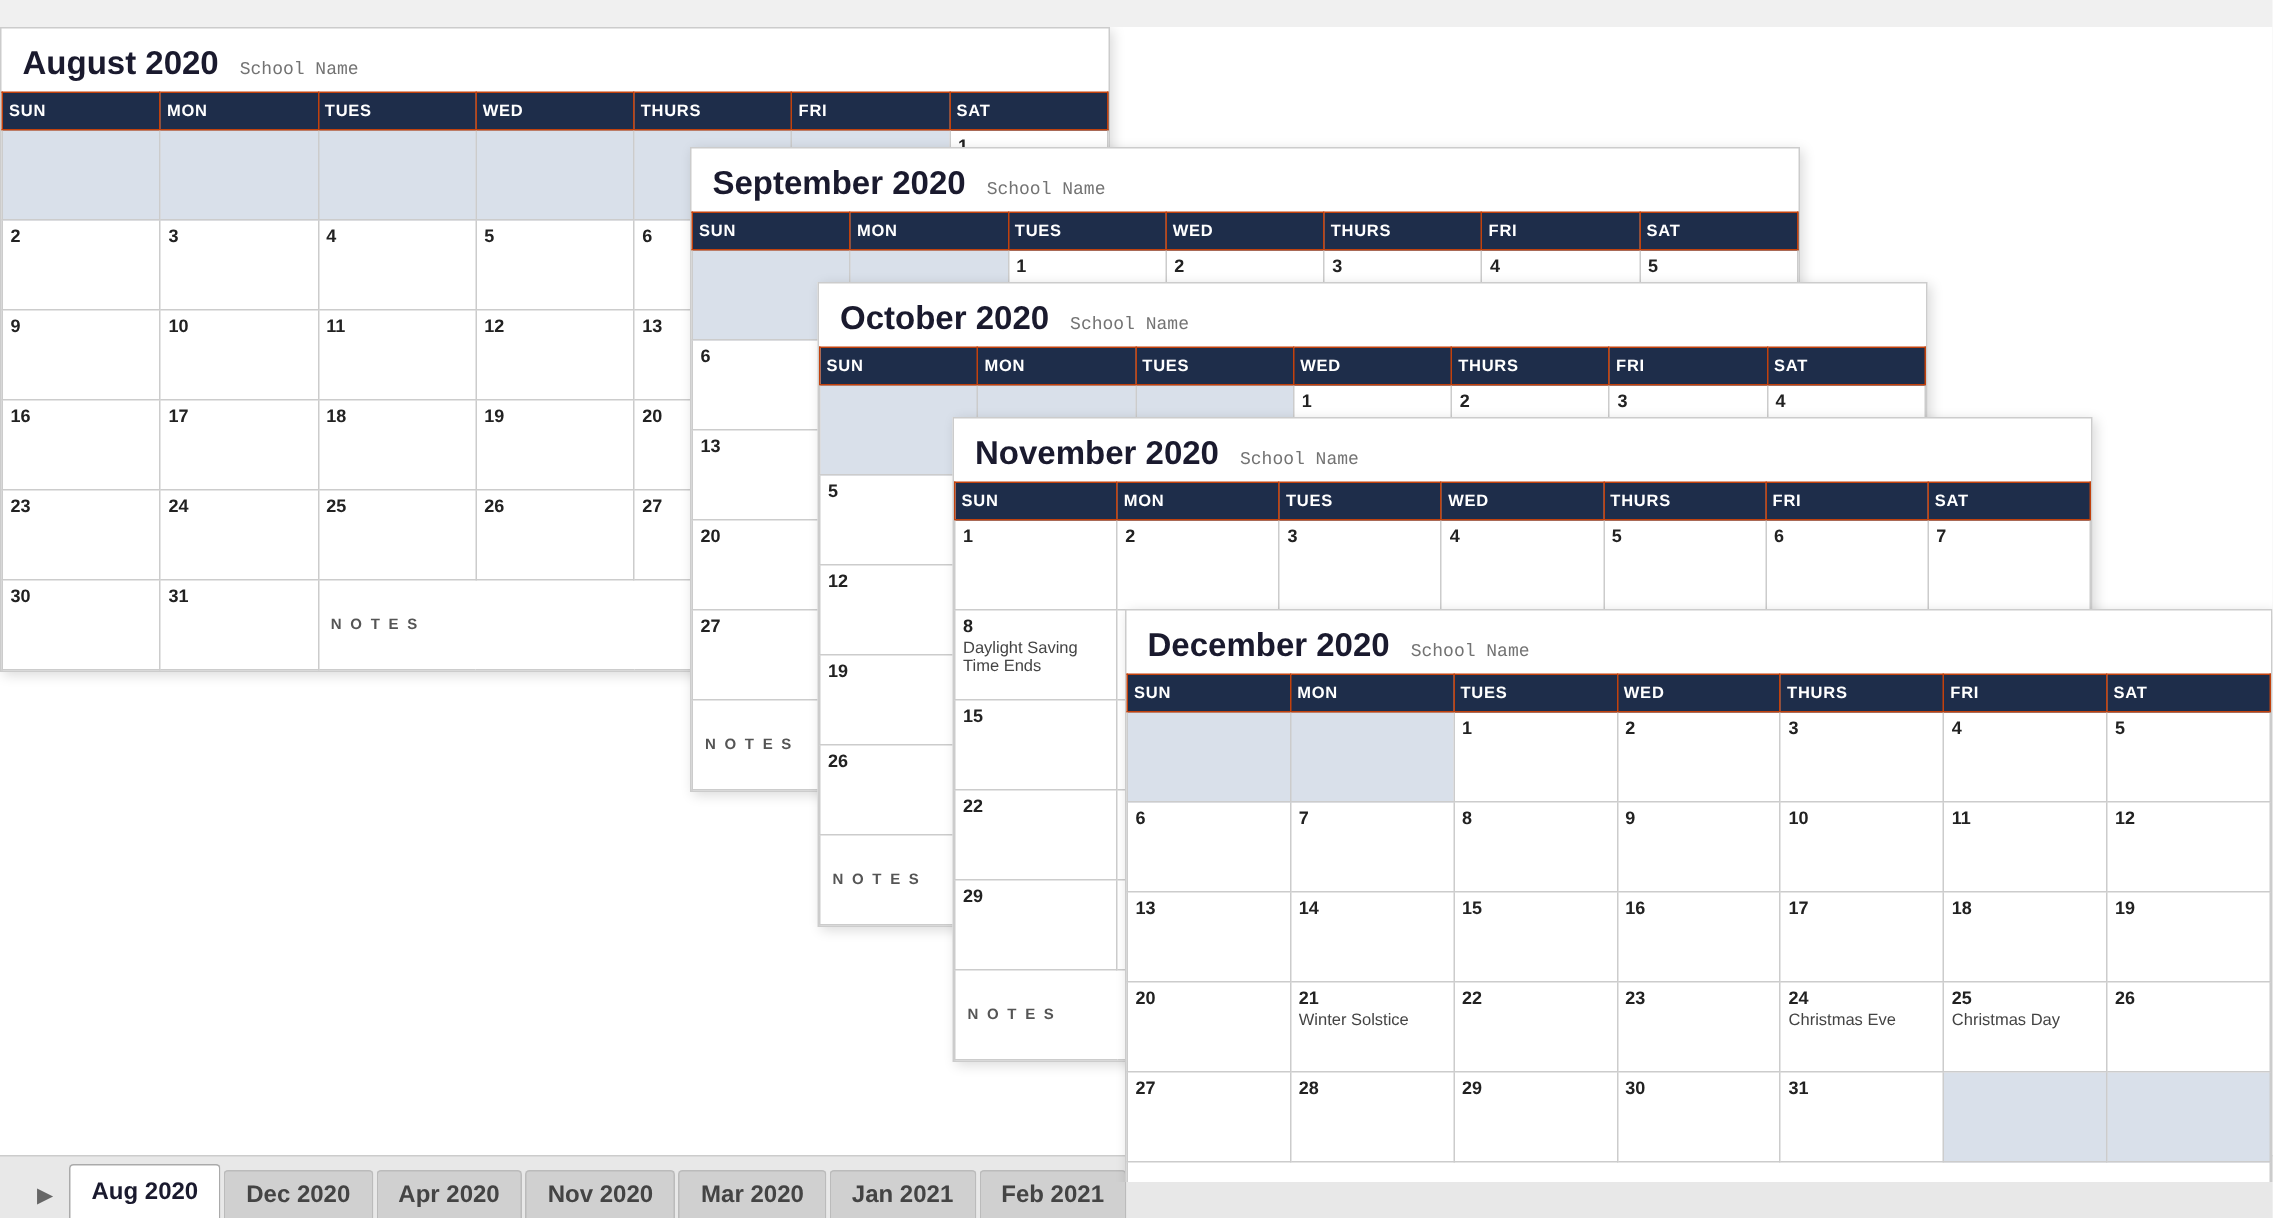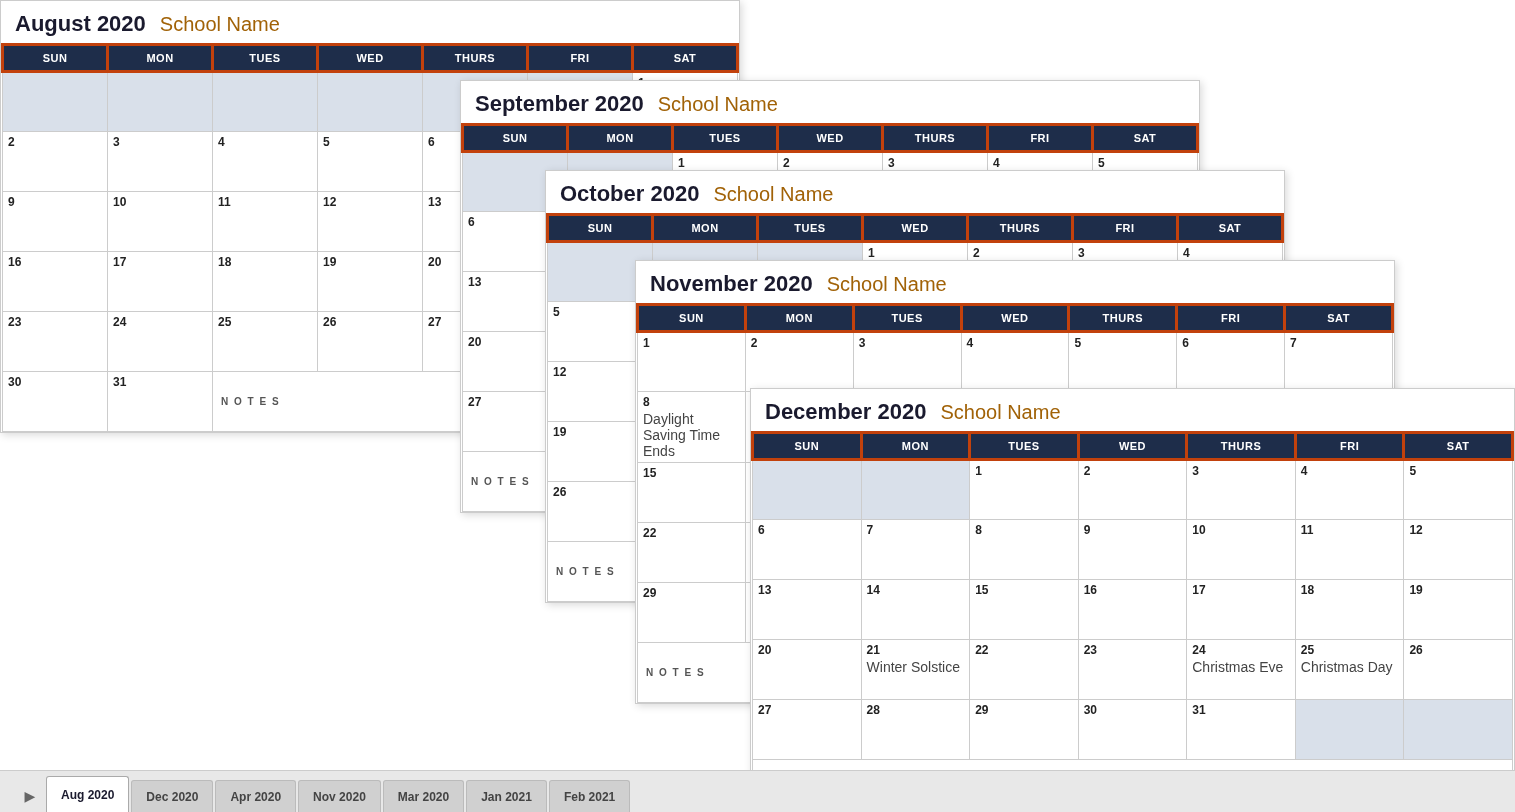--- a/index.html
+++ b/index.html
@@ -10,20 +10,21 @@
       width: 1515px;
       height: 812px;
     }
 
     .main-area {
       position: relative;
       width: 1515px;
       height: 770px;
       background: #ffffff;
       overflow: hidden;
+      margin-top: 18px;
     }
 
     
     .cal-card {
       position: absolute;
       background: #ffffff;
       border: 1px solid #cccccc;
       box-shadow: 2px 2px 8px rgba(0,0,0,0.15);
     }
 
@@ -32,37 +33,38 @@
       display: flex;
       align-items: baseline;
       gap: 14px;
     }
     .cal-month-title {
       font-size: 22px;
       font-weight: 900;
       color: #1a1a2e;
     }
     .cal-school-name {
-      font-size: 20px;
+      font-size: 12px;
       font-weight: 400;
-      color: #a16207;
+      color: #737373;
+      font-family: Liberation Mono, monospace;
     }
 
     .cal-table {
       width: 100%;
       border-collapse: collapse;
     }
     .cal-table thead tr th {
       background: #1e2d4a;
       color: #ffffff;
       font-size: 11px;
       font-weight: 700;
-      text-align: center;
+      text-align: left;
       padding: 6px 4px;
-      border: 3px solid #c2410c;
+      border: 1px solid #c2410c;
       letter-spacing: 0.5px;
     }
     .cal-table tbody tr td {
       border: 1px solid #cccccc;
       vertical-align: top;
       padding: 3px 5px;
       font-size: 12px;
       font-weight: 700;
       color: #222;
       height: 60px;
@@ -74,21 +76,21 @@
     .cal-table tbody tr td.notes-cell {
       font-size: 10px;
       font-weight: 600;
       color: #555;
       letter-spacing: 1.5px;
       vertical-align: middle;
       text-align: left;
       padding: 8px;
     }
     .event-text {
-      font-size: 14px;
+      font-size: 11px;
       font-weight: 400;
       color: #444;
       margin-top: 2px;
     }
 
     
     .tab-bar {
       position: absolute;
       bottom: 0;
       left: 0;
@@ -96,21 +98,21 @@
       height: 42px;
       background: #e8e8e8;
       border-top: 1px solid #ccc;
       display: flex;
       align-items: flex-end;
       padding-left: 20px;
       gap: 2px;
     }
     .tab-item {
       padding: 6px 14px;
-      font-size: 12px;
+      font-size: 16px;
       font-weight: 600;
       color: #444;
       background: #d0d0d0;
       border: 1px solid #bbb;
       border-bottom: none;
       border-radius: 3px 3px 0 0;
       cursor: pointer;
       height: 32px;
       display: flex;
       align-items: center;

